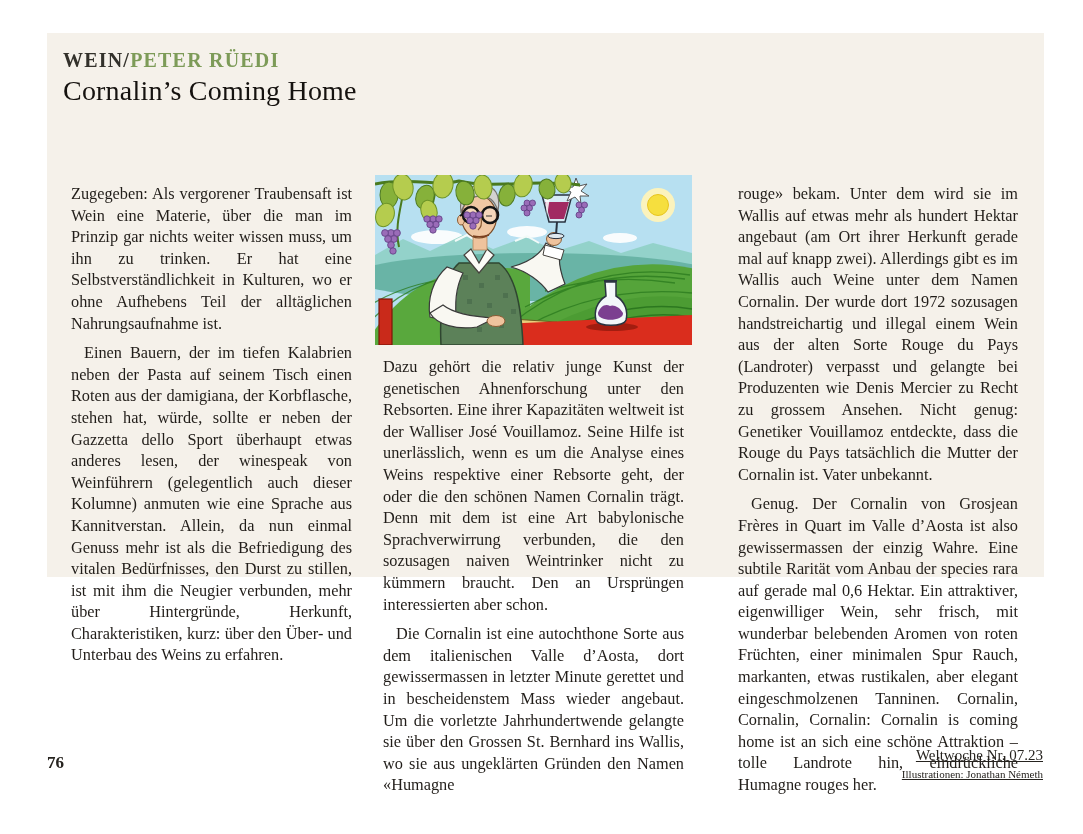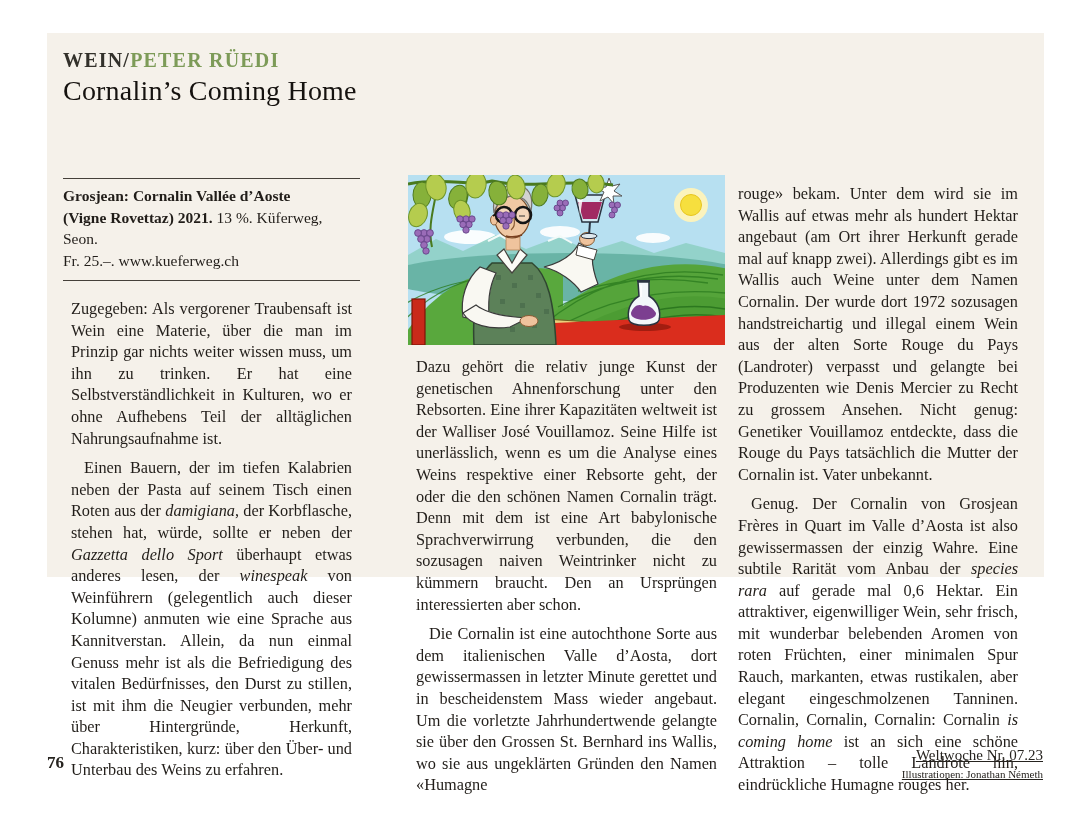--- a/index.html
+++ b/index.html
@@ -22,31 +22,31 @@
     position:absolute;left:16px;top:42px;margin:0;
     font-size:28px;font-weight:normal;color:#15120f;letter-spacing:0.2px;
     white-space:nowrap;
   }
   .col{
     position:absolute;top:142px;
     font-size:16.3px;line-height:21.6px;color:#211d19;
     text-align:justify;
   }
   #col1{left:16px;width:297px;}
-  #col2{left:361px;width:317px;}
+  #col2{left:328px;width:317px;}
   #col3{left:683px;width:296px;}
   .infobox{
     border-top:1.5px solid #45403a;border-bottom:1.5px solid #45403a;
     padding:6px 0 9px;margin:3px 0 17px;
     font-size:15.5px;line-height:21.5px;text-align:left;
   }
   .infobox .b{font-weight:bold;}
   .para{margin:8px;hyphens:auto;-webkit-hyphens:auto;}
   .para.indent{text-indent:13px;}
-  .it{font-style:italic;}
+  .it{}
   .illus{display:block;width:317px;height:170px;margin:0 0 11px 0;background:#b7e0f1;}
   .footer-page{
     position:absolute;left:47px;top:753px;
     font-size:17px;font-weight:bold;color:#26231f;
   }
   .footer-right{
     position:absolute;right:40px;top:747px;text-align:right;color:#26231f;text-decoration:underline;
   }
   .footer-right .issue{font-size:15px;}
   .footer-right .credit{font-size:11px;margin-top:4px;}
@@ -56,25 +56,20 @@
 
 <div class="page">
 
   <div class="kicker">
     <span>WEIN/</span><span class="author">PETER RÜEDI</span>
   </div>
 
   <h1 class="headline">Cornalin’s Coming Home</h1>
 
   <div class="col" id="col1">
-    <div class="infobox">
-      <span class="b">Grosjean: Cornalin Vallée d’Aoste</span><br>
-      <span class="b">(Vigne Rovettaz) 2021.</span><span> 13 %. Küferweg, Seon.</span><br>
-      <span>Fr. 25.–. www.kueferweg.ch</span>
-    </div>
     <div>
         <p class="para" lang="de"><span>Zugegeben: Als vergorener Traubensaft ist Wein eine Materie, über die man im Prinzip gar nichts weiter wissen muss, um ihn zu trinken. Er hat eine Selbstverständlichkeit in Kulturen, wo er ohne Aufhebens Teil der alltäglichen Nahrungsaufnahme ist.</span></p>
         <p class="para indent" lang="de"><span>Einen Bauern, der im tiefen Kalabrien neben der Pasta auf seinem Tisch einen Roten aus der </span><span class="it">damigiana</span><span>, der Korbflasche, stehen hat, würde, sollte er neben der </span><span class="it">Gazzetta dello Sport</span><span> überhaupt etwas anderes lesen, der </span><span class="it">winespeak</span><span> von Weinführern (gelegentlich auch dieser Kolumne) anmuten wie eine Sprache aus Kannitverstan. Allein, da nun einmal Genuss mehr ist als die Befriedigung des vitalen Bedürfnisses, den Durst zu stillen, ist mit ihm die Neugier verbunden, mehr über Hintergründe, Herkunft, Charakteristiken, kurz: über den Über- und Unterbau des Weins zu erfahren.</span></p>
       </div>
   </div>
 
   <div class="col" id="col2">
     <svg class="illus" viewBox="0 0 317 170" xmlns="http://www.w3.org/2000/svg">
 
       <rect x="0" y="0" width="317" height="170" fill="#b7e0f1"></rect>

